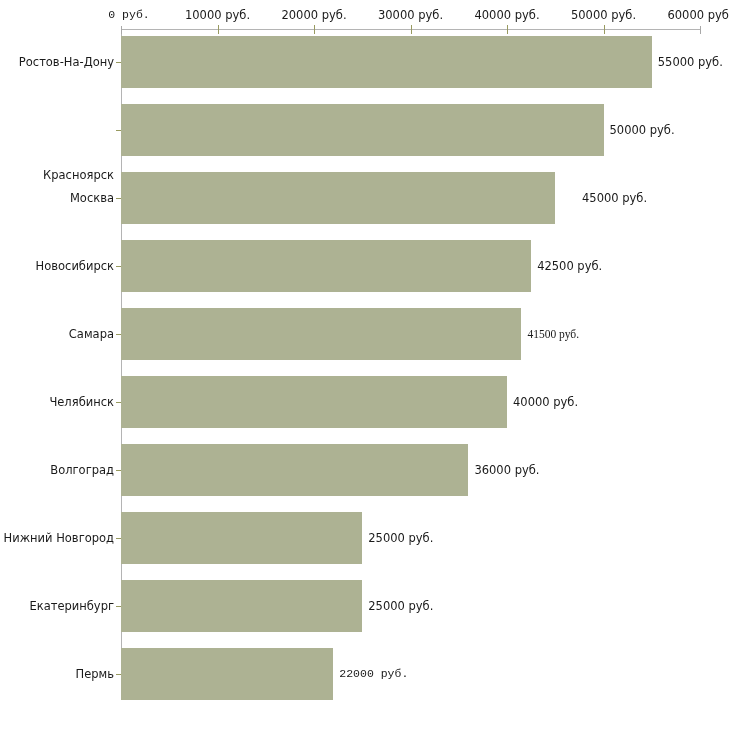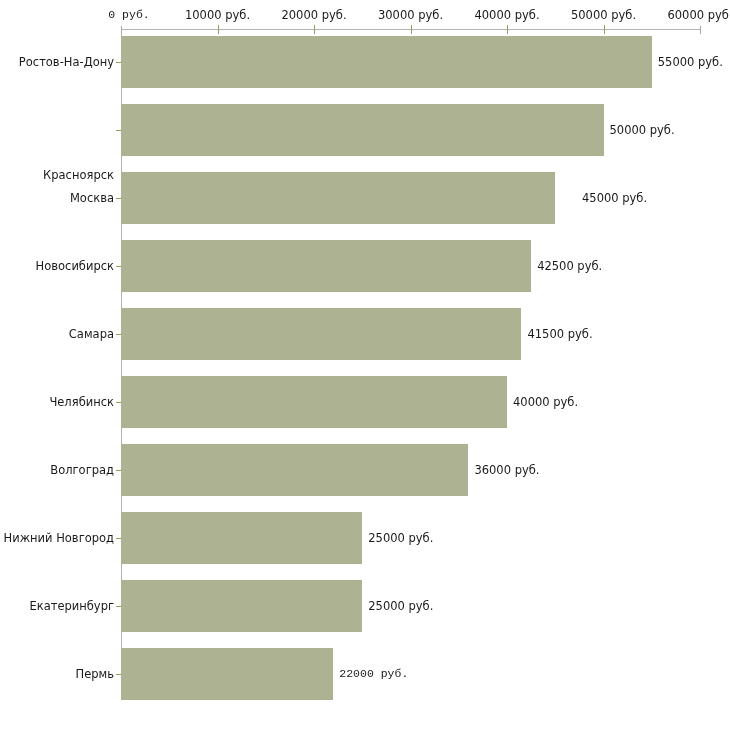--- a/index.html
+++ b/index.html
@@ -147,21 +147,21 @@
     <div class="ycat-label" style="top: 130px; margin-top: 45px;">Красноярск</div>
     <div class="bar-value-label" style="left: 609.5px; top: 130px;">50000 руб.</div>
     <div class="ytick-mark" style="top: 198px;"></div>
     <div class="ycat-label" style="top: 198px;">Москва</div>
     <div class="bar-value-label" style="left: 582px; top: 198px;">45000 руб.</div>
     <div class="ytick-mark" style="top: 266px;"></div>
     <div class="ycat-label" style="top: 266px;">Новосибирск</div>
     <div class="bar-value-label" style="left: 537.125px; top: 266px;">42500 руб.</div>
     <div class="ytick-mark" style="top: 334px;"></div>
     <div class="ycat-label" style="top: 334px;">Самара</div>
-    <div class="bar-value-label" style="left: 527.475px; top: 334px;">41500 руб.</div>
+    <div class="bar-value-label" style="left: 527.475px; top: 334px; font-family: Liberation Serif, serif;">41500 руб.</div>
     <div class="ytick-mark" style="top: 402px;"></div>
     <div class="ycat-label" style="top: 402px; margin-left: 23px;">Челябинск</div>
     <div class="bar-value-label" style="left: 513px; top: 402px;">40000 руб.</div>
     <div class="ytick-mark" style="top: 470px;"></div>
     <div class="ycat-label" style="top: 470px;">Волгоград</div>
     <div class="bar-value-label" style="left: 474.4px; top: 470px;">36000 руб.</div>
     <div class="ytick-mark" style="top: 538px;"></div>
     <div class="ycat-label" style="top: 538px;">Нижний Новгород</div>
     <div class="bar-value-label" style="left: 368.25px; top: 538px;">25000 руб.</div>
     <div class="ytick-mark" style="top: 606px;"></div>

